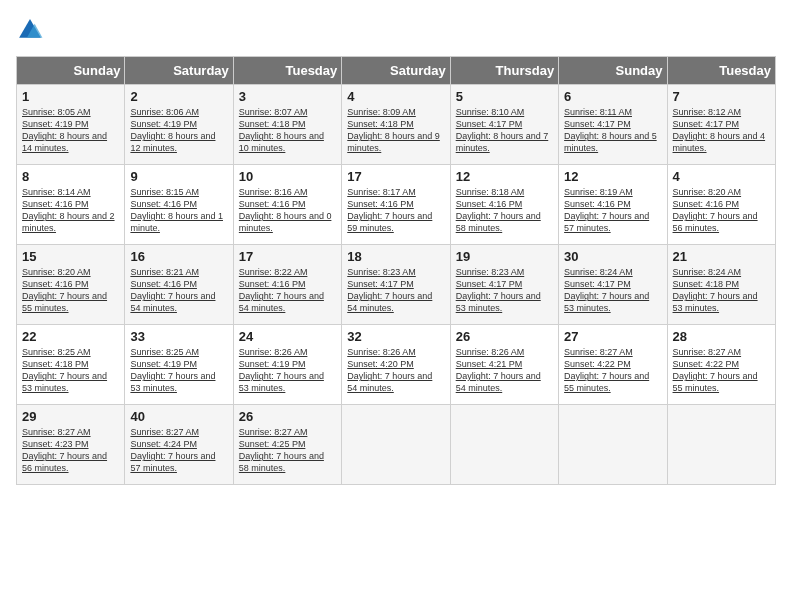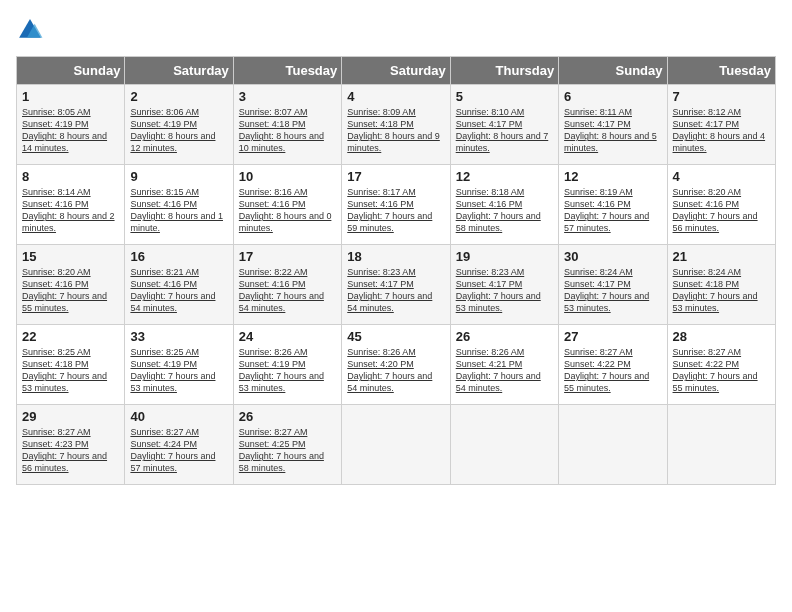--- a/index.html
+++ b/index.html
@@ -226,21 +226,21 @@
         </td>
         <td>
           <span class="day-number">33</span>
           <div class="cell-info">Sunrise: 8:25 AM<br>Sunset: 4:19 PM<br>Daylight: 7 hours and 53 minutes.</div>
         </td>
         <td>
           <span class="day-number">24</span>
           <div class="cell-info">Sunrise: 8:26 AM<br>Sunset: 4:19 PM<br>Daylight: 7 hours and 53 minutes.</div>
         </td>
         <td>
-          <span class="day-number">45</span>
+          <span class="day-number">32</span>
           <div class="cell-info">Sunrise: 8:26 AM<br>Sunset: 4:20 PM<br>Daylight: 7 hours and 54 minutes.</div>
         </td>
         <td>
           <span class="day-number">26</span>
           <div class="cell-info">Sunrise: 8:26 AM<br>Sunset: 4:21 PM<br>Daylight: 7 hours and 54 minutes.</div>
         </td>
         <td>
           <span class="day-number">27</span>
           <div class="cell-info">Sunrise: 8:27 AM<br>Sunset: 4:22 PM<br>Daylight: 7 hours and 55 minutes.</div>
         </td>

